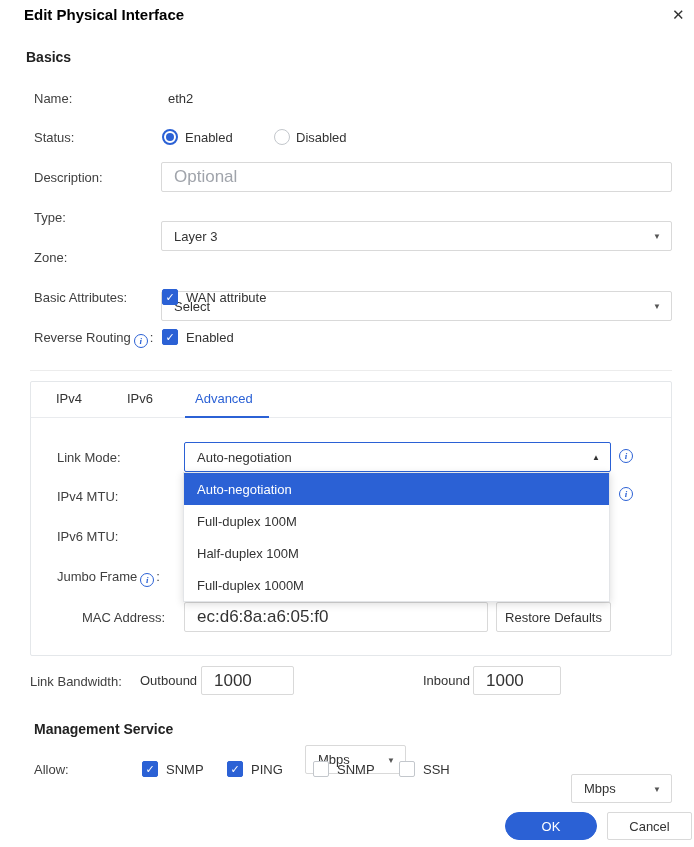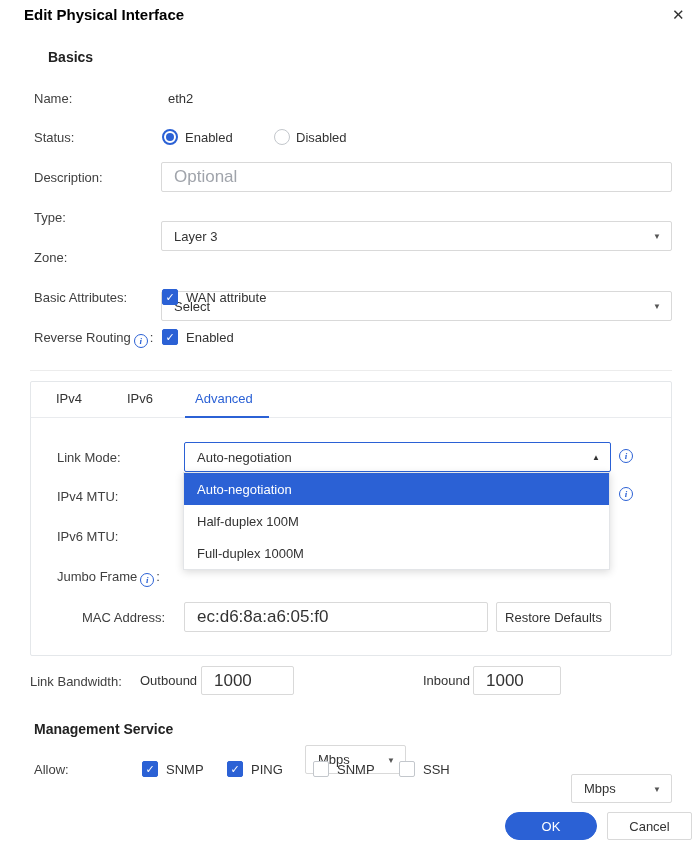--- a/index.html
+++ b/index.html
@@ -63,21 +63,21 @@
 </head>
 <body>
 
 <div class="stage">
 
   
   <div class="abs dlg-title" style="left:24px; top:6px;">Edit Physical Interface</div>
   <div class="abs close-x" style="left:672px; top:7px;">✕</div>
 
   
-  <div class="abs section-h" style="left:48px; top:49px;">Basics</div>
+  <div class="abs section-h" style="left:26px; top:49px;">Basics</div>
 
   <div class="abs lbl" style="left:34px; top:91px;text-align:right;">Name:</div>
   <div class="abs val" style="left:168px; top:91px;">eth2</div>
 
   <div class="abs lbl" style="left:34px; top:130px;">Status:</div>
   <span class="abs radio on" style="left:162px; top:129px;"></span>
   <span class="abs val" style="left:185px; top:130px;">Enabled</span>
   <span class="abs radio off" style="left:274px; top:129px;"></span>
   <span class="abs val" style="left:296px; top:130px;">Disabled</span>
 
@@ -145,20 +145,21 @@
       <input class="tfield" type="text" value="ec:d6:8a:a6:05:f0" style="">
     </div>
     <div class="abs btn plain" style="left:465px; top:220px; width:115px; height:30px;">
       <span>Restore Defaults</span>
     </div>
   </div>
 
   
   <div class="abs menu" style="left:183px; top:472px; width:427px;">
     <div class="item selected">Auto-negotiation</div>
+    <div class="item">Full-duplex 100M</div>
     <div class="item">Half-duplex 100M</div>
     <div class="item">Full-duplex 1000M</div>
   </div>
 
   
   <div class="abs lbl" style="left:30px; top:674px;">Link Bandwidth:</div>
   <div class="abs val" style="left:140px; top:673px;">Outbound</div>
   <div class="abs tbox" style="left:201px; top:666px; width:93px; height:29px;">
     <input class="tfield" type="text" value="1000" style="">
   </div>

